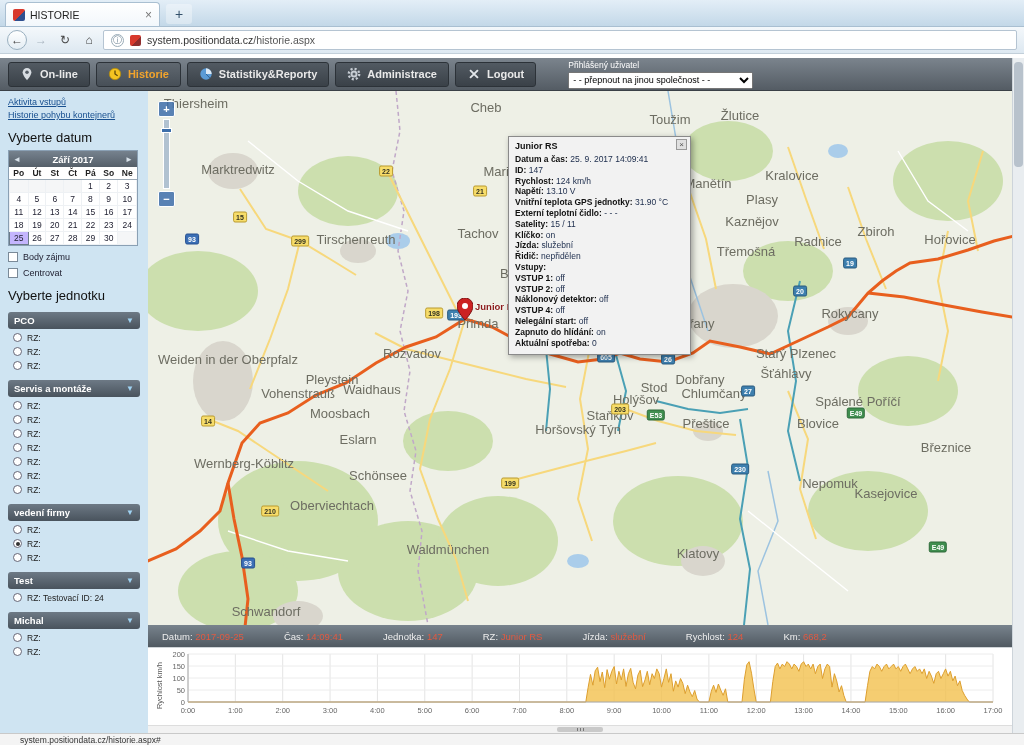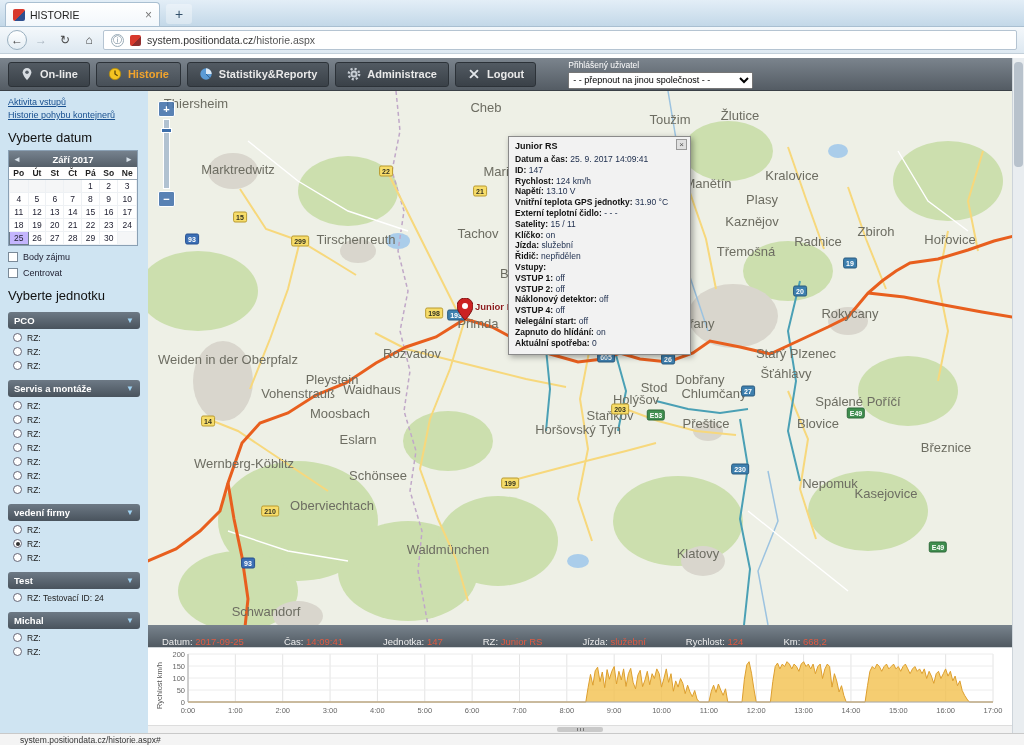--- a/index.html
+++ b/index.html
@@ -72,21 +72,21 @@
   .zthumb { position:absolute; left:-3px; top:8px; width:11px; height:5px; background:#3c6eaa; border:1px solid #fff; }
   .marker { position:absolute; left:309px; top:207px; z-index:6; width:16px; }
   .marker-label { position:absolute; left:18px; top:3px; font-size:9.5px; font-weight:bold; color:#8b1a1a; white-space:nowrap; text-shadow:0 0 2px #fff; }
   .popup { position:absolute; left:360px; top:45px; width:183px; background:#f2f2f2; border:1px solid #8a8a8a; box-shadow:2px 2px 6px rgba(0,0,0,.35); z-index:7; font-size:8.5px; padding:4px 6px 6px; }
   .popup-title { font-weight:bold; font-size:9px; margin-bottom:3px; color:#111; }
   .pclose { position:absolute; right:3px; top:2px; width:11px; height:11px; border:1px solid #999; background:#e0e0e0; color:#555; font-size:8px; line-height:9px; text-align:center; cursor:default; }
   .prow { line-height:10.8px; color:#20304f; }
   .prow b { color:#111; }
 
   
-  .trackbar { height:22px; background:linear-gradient(#78838d,#505961); display:flex; align-items:flex-end; padding-left:14px; gap:40px; font-size:9.5px; }
+  .trackbar { height:22px; background:linear-gradient(#78838d,#505961); display:flex; align-items:center; padding-left:14px; gap:40px; font-size:9.5px; }
   .slabel { color:#eee; } .sval { color:#e05a42; }
 
   
   .chartwrap { height:86px; background:#fff; position:relative; border-top:1px solid #cfd4d8; }
   .ylab { position:absolute; left:-24px; top:33px; width:70px; transform:rotate(-90deg); font-size:7.5px; color:#555; text-align:center; }
   #speed-chart { position:absolute; left:0; top:0; }
   .chart-scroll { position:absolute; bottom:0; left:0; right:0; height:8px; background:#f2f2f2; border-top:1px solid #ddd; }
   .cs-thumb { position:absolute; left:50%; top:1px; width:46px; height:5px; margin-left:-23px; background:#c9c9c9; border-radius:2px; display:flex; justify-content:center; align-items:center; gap:2px; }
   .cs-thumb i { width:1px; height:3px; background:#777; }
 

